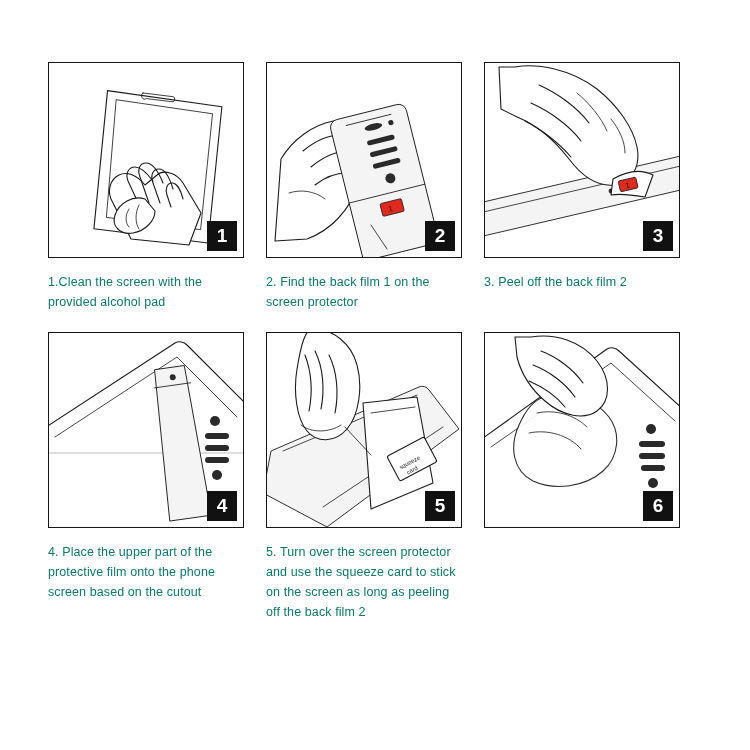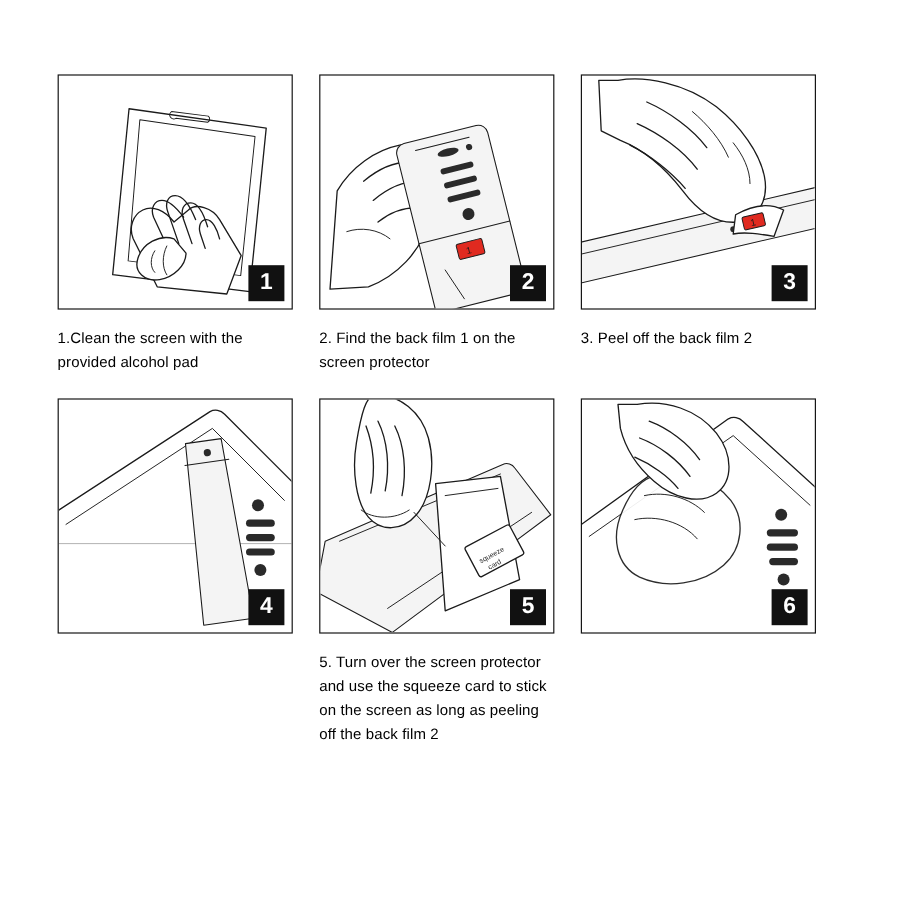--- a/index.html
+++ b/index.html
@@ -40,21 +40,21 @@
     height: 196px;
     border: 1px solid #161616;
     background: #ffffff;
     box-sizing: border-box;
     overflow: hidden;
   }
   .caption {
     margin-top: 14px;
     font-size: 12.5px;
     line-height: 20px;
-    color: #000000;
+    color: #0f766e;
     letter-spacing: 0.1px;
     min-height: 60px;
     padding-right: 4px;
   }
   .row2 .caption {
     min-height: 104px;
   }
   .badge {
     position: absolute;
     right: 6px;
@@ -188,20 +188,21 @@
             <circle class="fill-dark" cx="166" cy="88" r="5"></circle>
             <rect class="fill-dark" x="156" y="100" width="24" height="6" rx="3"></rect>
             <rect class="fill-dark" x="156" y="112" width="24" height="6" rx="3"></rect>
             <rect class="fill-dark" x="156" y="124" width="24" height="6" rx="3"></rect>
             <circle class="fill-dark" cx="168" cy="142" r="5"></circle>
           </g>
           <text class="tiny-num" x="178" y="166" transform="rotate(90 178 166)">2</text>
         </svg>
         <div class="badge">4</div>
       </div>
+      <div class="caption">4. Place the upper part of the protective film onto the phone screen based on the cutout</div>
     </div>
 
     <div class="cell row2">
       <div class="panel">
         <svg width="194" height="194" viewBox="0 0 194 194" aria-hidden="true">
           <g>
             <path class="fill-grey2" d="M4 118 L152 54 a8 8 0 0 1 10 3 L192 96 L60 194 L-4 160 Z"></path>
             <path class="ink-thin" d="M16 118 L150 62"></path>
             <path class="ink-thin" d="M56 174 L176 94"></path>
           </g>

